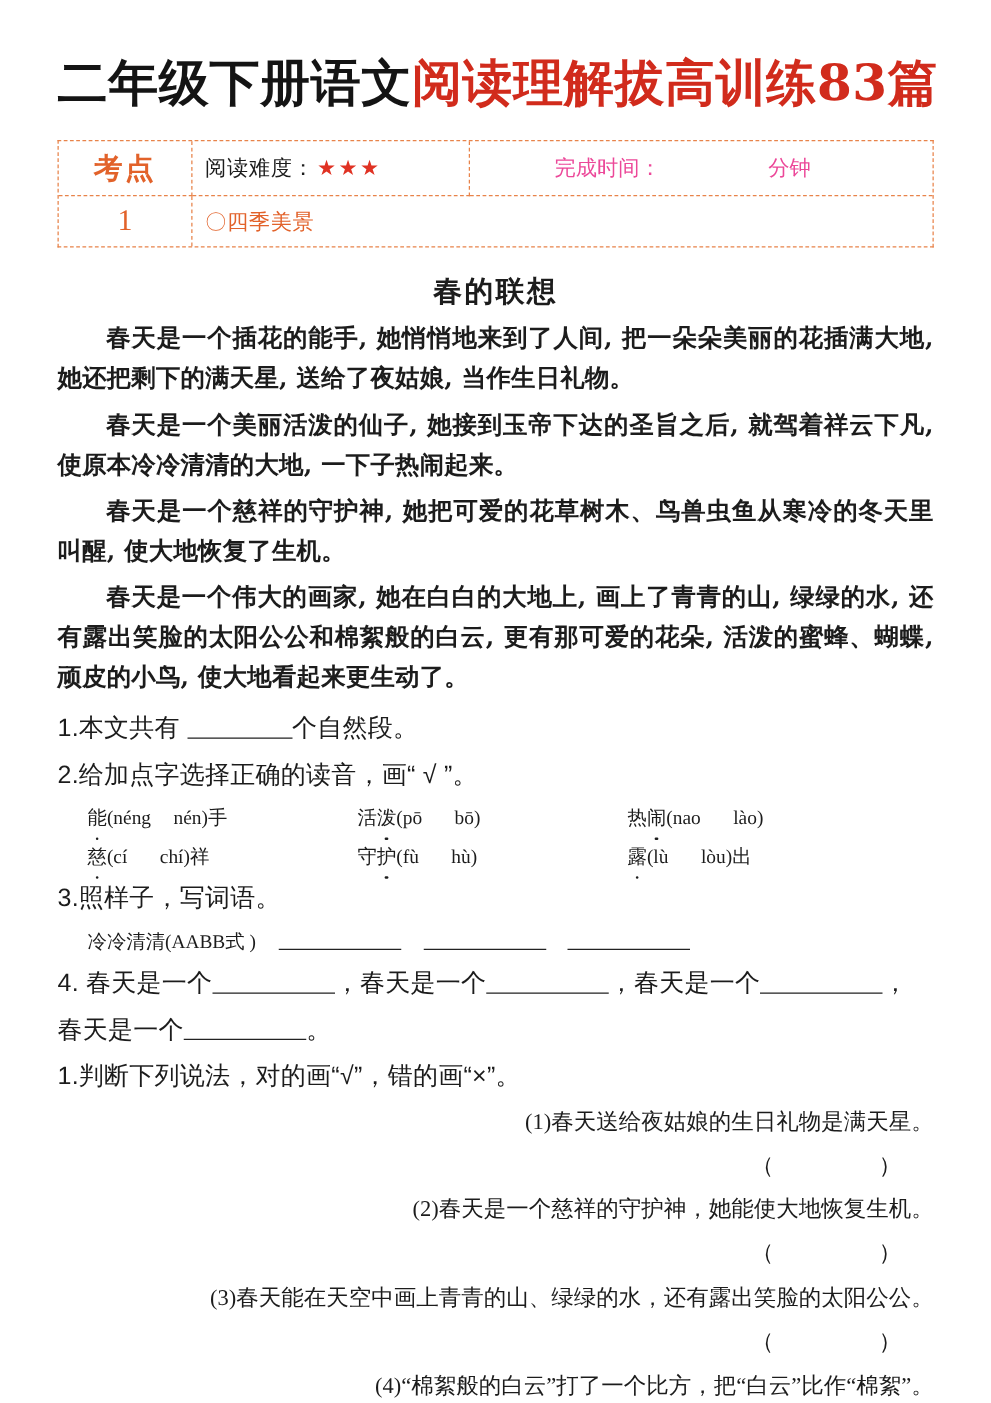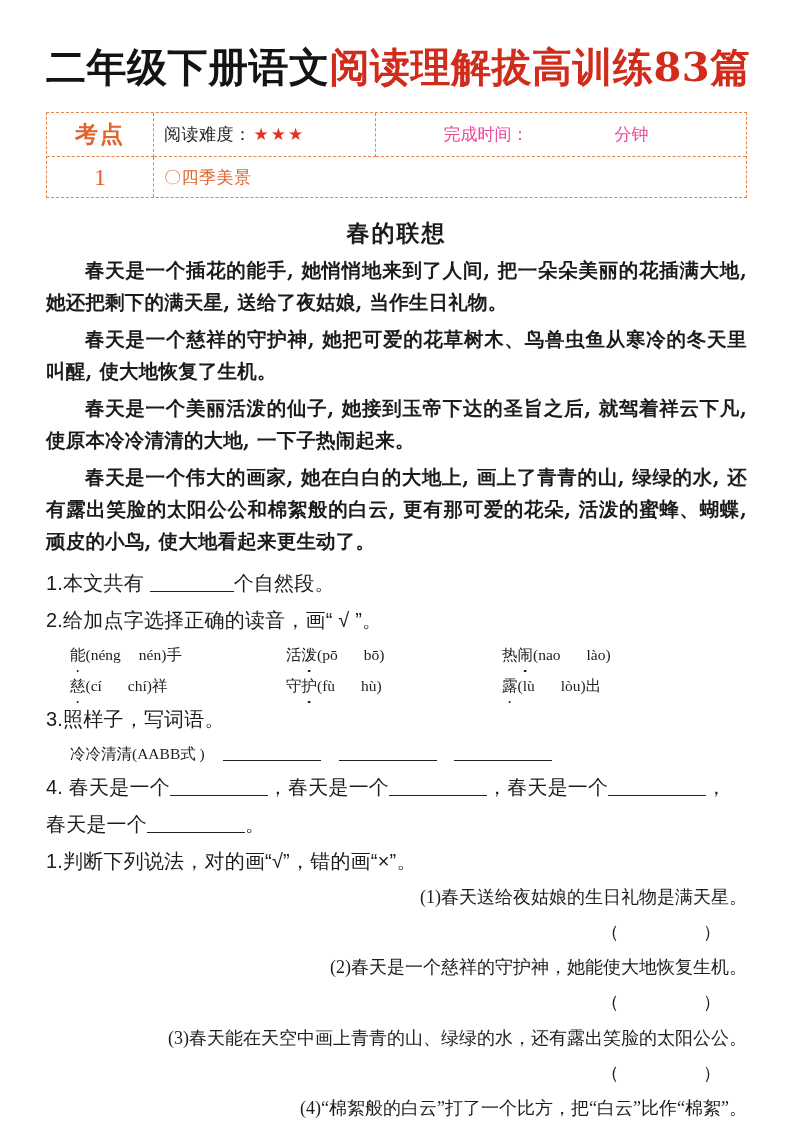--- a/index.html
+++ b/index.html
@@ -207,22 +207,22 @@
         <span>完成时间：</span>
         <span>分钟</span>
       </div>
       <div class="cell kaodian-num b-right">1</div>
       <div class="cell topic-cell" style="grid-column: 2 / span 2;">〇四季美景</div>
     </div>
   </div>
 
   <div class="article-title">春的联想</div>
   <p class="para">春天是一个插花的能手, 她悄悄地来到了人间, 把一朵朵美丽的花插满大地, 她还把剩下的满天星, 送给了夜姑娘, 当作生日礼物。</p>
+  <p class="para">春天是一个美丽活泼的仙子, 她接到玉帝下达的圣旨之后, 就驾着祥云下凡, 使原本冷冷清清的大地, 一下子热闹起来。</p>
   <p class="para">春天是一个慈祥的守护神, 她把可爱的花草树木、鸟兽虫鱼从寒冷的冬天里叫醒, 使大地恢复了生机。</p>
-  <p class="para">春天是一个美丽活泼的仙子, 她接到玉帝下达的圣旨之后, 就驾着祥云下凡, 使原本冷冷清清的大地, 一下子热闹起来。</p>
   <p class="para">春天是一个伟大的画家, 她在白白的大地上, 画上了青青的山, 绿绿的水, 还有露出笑脸的太阳公公和棉絮般的白云, 更有那可爱的花朵, 活泼的蜜蜂、蝴蝶, 顽皮的小鸟, 使大地看起来更生动了。</p>
 
   <div class="questions">
 
     <div class="q">
       <span>1.本文共有</span>
       <span class="blank bl-84"></span><span>个自然段。</span>
     </div>
 
     <div class="q">2.给加点字选择正确的读音，画“ √ ”。</div>

